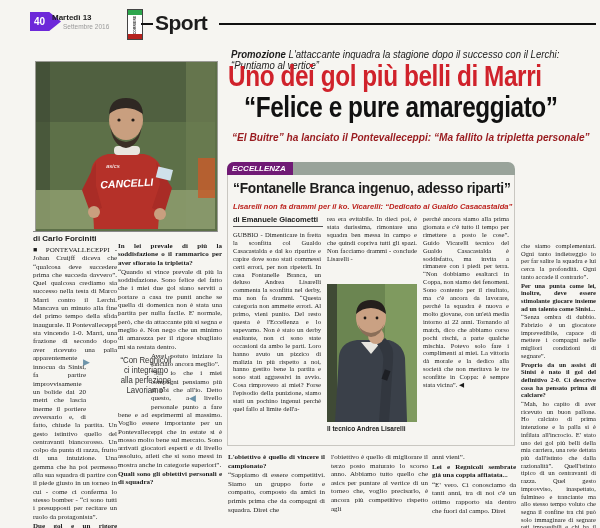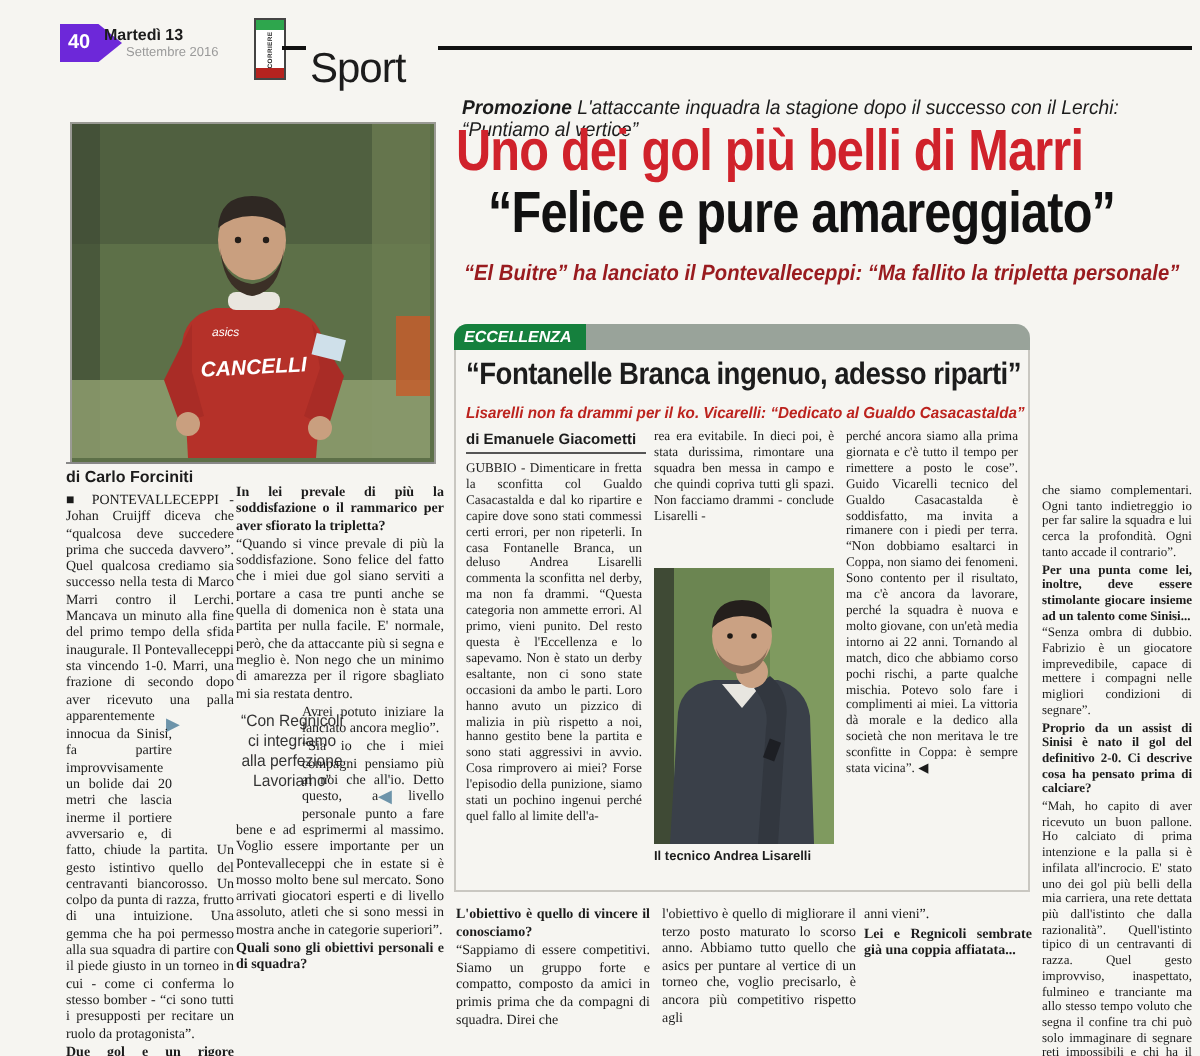--- a/index.html
+++ b/index.html
@@ -9,21 +9,21 @@
   
   .pennant{left:30px;top:12px;width:31px;height:19px;background:#6d28d9;
            clip-path:polygon(0 0,62% 0,100% 50%,62% 100%,0 100%);}
   .pagenum{color:#fff;font-weight:bold;font-size:10px;line-height:19px;padding-left:4px;}
   .date1{left:52px;top:13px;font-size:8px;font-weight:bold;}
   .date2{left:63px;top:23px;font-size:6.5px;color:#9a9a9a;}
   .logo{left:127px;top:9px;width:14px;height:29px;background:#fff;border:1px solid #444;overflow:hidden}
   .logo .g{height:5px;background:#2ea64d}
   .logo .r{height:5px;background:#b5231f;position:absolute;bottom:0;left:0;right:0}
   .logo .t{position:absolute;left:-7px;top:13px;transform:rotate(-90deg);font-size:3.2px;font-weight:bold;letter-spacing:.2px;width:28px;text-align:center}
-  .section{left:155px;top:11px;font-size:21px;font-weight:normal;letter-spacing:-.5px;margin-top:12px;}
+  .section{left:155px;top:11px;font-size:21px;font-weight:bold;letter-spacing:-.5px;}
   .rule-s{left:141px;top:23px;width:12px;height:2px;background:#111}
   .rule-l{left:219px;top:23px;width:377px;height:2px;background:#111}
   
   .kicker{left:231px;top:49px;font-size:10px;font-style:italic;width:366px;transform:scaleX(.96);transform-origin:left}
   .kicker b{font-weight:bold}
   .h1{left:228px;top:60px;font-size:29px;font-weight:bold;color:#d0222b;letter-spacing:-.5px;
       transform:scaleX(.84);transform-origin:left;white-space:nowrap}
   .h2{left:244px;top:91px;font-size:29px;font-weight:bold;color:#111;letter-spacing:-.5px;
       transform:scaleX(.84);transform-origin:left;white-space:nowrap}
   .subhead{left:232px;top:131px;font-size:11px;font-weight:bold;font-style:italic;color:#991b1f;
@@ -35,21 +35,21 @@
   .byrule{left:33px;top:231px;width:184px;height:1px;background:#888}
   .byline1{left:33px;top:234px;font-size:8px;font-weight:bold}
   
   .pullquote{left:94px;top:356px;width:104px;text-align:center;font-size:8.2px;line-height:10px;
              color:#333;white-space:pre-line;transform:scaleX(.95)}
   .tri{font-size:9px;color:#6d94aa;line-height:9px}
   .tri-r{left:83px;top:358px}
   .tri-l{left:189px;top:394px}
   
   .boxbar{left:227px;top:162px;width:288px;height:13px;background:#99a39a;border-radius:7px 7px 0 0}
-  .boxtag{left:227px;top:162px;width:66px;height:13px;background:#15803d;border-radius:7px 0 0 0;
+  .boxtag{left:227px;top:162px;width:66px;height:13px;background:#701a75;border-radius:7px 0 0 0;
           color:#fff;font-weight:bold;font-style:italic;font-size:8px;line-height:13px;padding-left:5px;box-sizing:border-box}
   .boxbody{left:227px;top:175px;width:288px;height:271px;border:1px solid #c9c7c1;border-top:none;box-sizing:border-box}
   .boxh{left:233px;top:179px;font-size:15.5px;font-weight:bold;letter-spacing:-.3px;
         transform:scaleX(.89);transform-origin:left;white-space:nowrap}
   .boxsub{left:233px;top:202px;font-size:8px;font-weight:bold;font-style:italic;color:#bc231e;
           transform:scaleX(.95);transform-origin:left;white-space:nowrap}
   .boxby{left:233px;top:215px;font-size:7.5px;font-weight:bold}
   .boxbyrule{left:233px;top:226px;width:90px;height:1px;background:#555}
   .caption{left:327px;top:425px;font-size:6.5px;font-weight:bold}
   
@@ -155,29 +155,30 @@
     </div>
     <div class="col" style="left: 118px; top: 242px; width: 104px; height: 286px; font-size: 7px; line-height: 8.3px;">
       <div class="blk q">In lei prevale di più la soddisfazione o il rammarico per aver sfiorato la tripletta?</div>
       <div class="blk p">“Quando si vince prevale di più la soddisfazione. Sono felice del fatto che i miei due gol siano serviti a portare a casa tre punti anche se quella di domenica non è stata una partita per nulla facile. E' normale, però, che da attaccante più si segna e meglio è. Non nego che un minimo di amarezza per il rigore sbagliato mi sia restata dentro.</div>
       <div class="cut left" style="width: 30px; height: 56px;"></div>
       <div class="blk p">Avrei potuto iniziare la lanciato ancora meglio”.</div>
       <div class="blk p">“Sia io che i miei compagni pensiamo più al noi che all'io. Detto questo, a livello personale punto a fare bene e ad esprimermi al massimo. Voglio essere importante per un Pontevalleceppi che in estate si è mosso molto bene sul mercato. Sono arrivati giocatori esperti e di livello assoluto, atleti che si sono messi in mostra anche in categorie superiori”.</div>
       <div class="blk q">Quali sono gli obiettivi personali e di squadra?</div>
     </div>
     <div class="col" style="left: 228px; top: 453px; width: 97px; height: 75px; font-size: 7px; line-height: 8.6px;">
-      <div class="blk q">L'obiettivo è quello di vincere il conosciamo?</div>
+      <div class="blk q">L'obiettivo è quello di vincere il campionato?</div>
       <div class="blk p">“Sappiamo di essere competitivi. Siamo un gruppo forte e compatto, composto da amici in primis prima che da compagni di squadra. Direi che</div>
     </div>
     <div class="col" style="left: 331px; top: 453px; width: 97px; height: 75px; font-size: 7px; line-height: 8.6px;">
       <div class="blk p">l'obiettivo è quello di migliorare il terzo posto maturato lo scorso anno. Abbiamo tutto quello che asics per puntare al vertice di un torneo che, voglio precisarlo, è ancora più competitivo rispetto agli</div>
     </div>
     <div class="col" style="left: 432px; top: 453px; width: 84px; height: 75px; font-size: 7px; line-height: 8.6px;">
       <div class="blk p">anni vieni”.</div>
       <div class="blk q">Lei e Regnicoli sembrate già una coppia affiatata...</div>
+      <div class="blk p">“E' vero. Ci conosciamo da tanti anni, tra di noi c'è un ottimo rapporto sia dentro che fuori dal campo. Direi</div>
     </div>
     <div class="col" style="left: 521px; top: 242px; width: 75px; height: 286px; font-size: 6.5px; line-height: 7.7px;">
       <div class="blk p">che siamo complementari. Ogni tanto indietreggio io per far salire la squadra e lui cerca la profondità. Ogni tanto accade il contrario”.</div>
       <div class="blk q">Per una punta come lei, inoltre, deve essere stimolante giocare insieme ad un talento come Sinisi...</div>
       <div class="blk p">“Senza ombra di dubbio. Fabrizio è un giocatore imprevedibile, capace di mettere i compagni nelle migliori condizioni di segnare”.</div>
       <div class="blk q">Proprio da un assist di Sinisi è nato il gol del definitivo 2-0. Ci descrive cosa ha pensato prima di calciare?</div>
       <div class="blk p">“Mah, ho capito di aver ricevuto un buon pallone. Ho calciato di prima intenzione e la palla si è infilata all'incrocio. E' stato uno dei gol più belli della mia carriera, una rete dettata più dall'istinto che dalla razionalità”. Quell'istinto tipico di un centravanti di razza. Quel gesto improvviso, inaspettato, fulmineo e tranciante ma allo stesso tempo voluto che segna il confine tra chi può solo immaginare di segnare reti impossibili e chi ha il coraggio di provare a farle.  ◀</div>
     </div>
     <div class="col" style="left: 233px; top: 231px; width: 88px; height: 212px; font-size: 6.6px; line-height: 7.9px;">
       <div class="blk p">GUBBIO - Dimenticare in fretta la sconfitta col Gualdo Casacastalda e dal ko ripartire e capire dove sono stati commessi certi errori, per non ripeterli. In casa Fontanelle Branca, un deluso Andrea Lisarelli commenta la sconfitta nel derby, ma non fa drammi. “Questa categoria non ammette errori. Al primo, vieni punito. Del resto questa è l'Eccellenza e lo sapevamo. Non è stato un derby esaltante, non ci sono state occasioni da ambo le parti. Loro hanno avuto un pizzico di malizia in più rispetto a noi, hanno gestito bene la partita e sono stati aggressivi in avvio. Cosa rimprovero ai miei? Forse l'episodio della punizione, siamo stati un pochino ingenui perché quel fallo al limite dell'a-</div>

